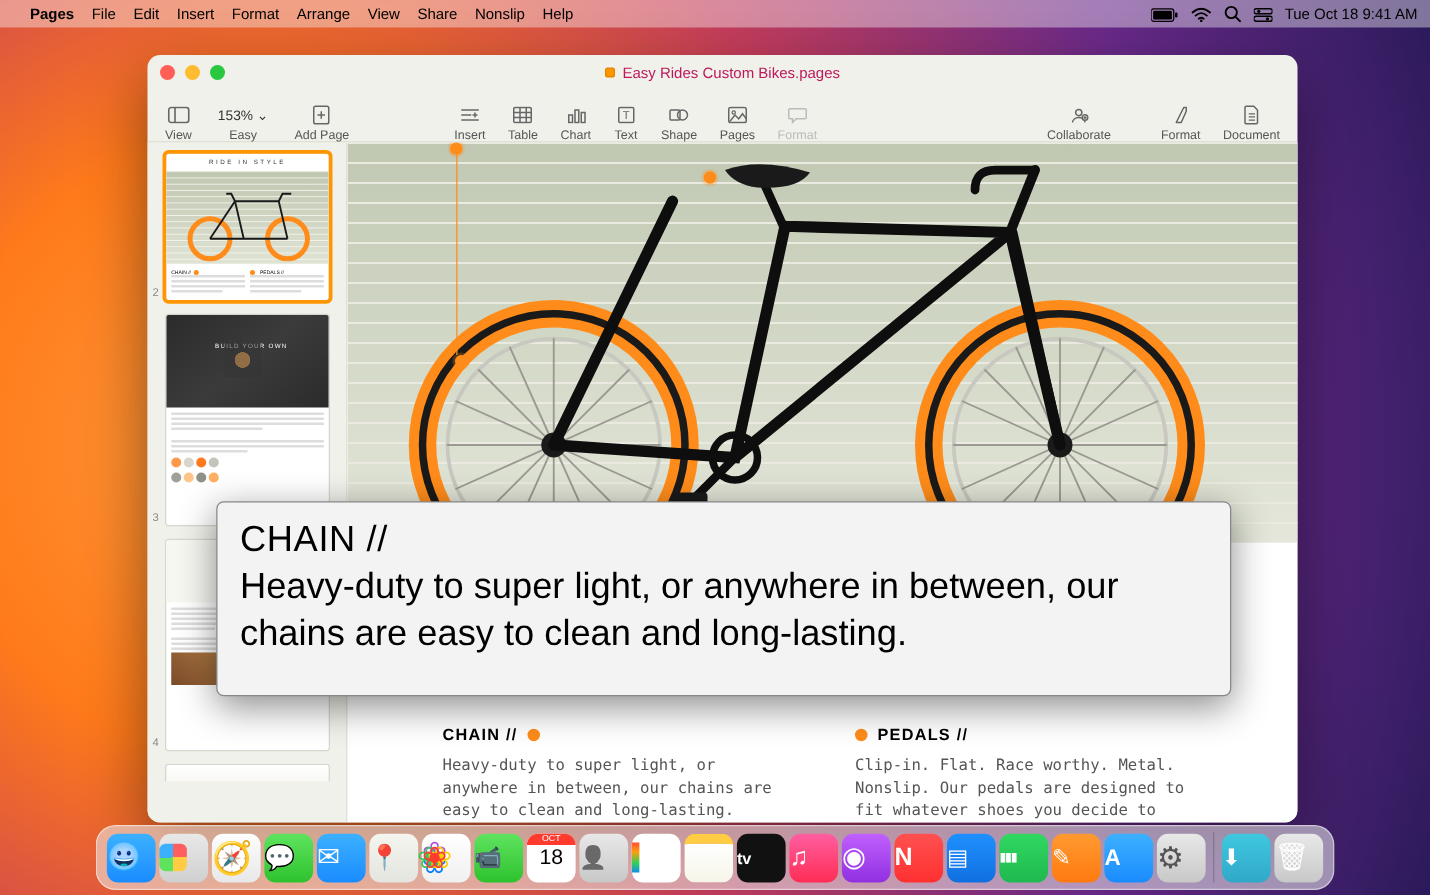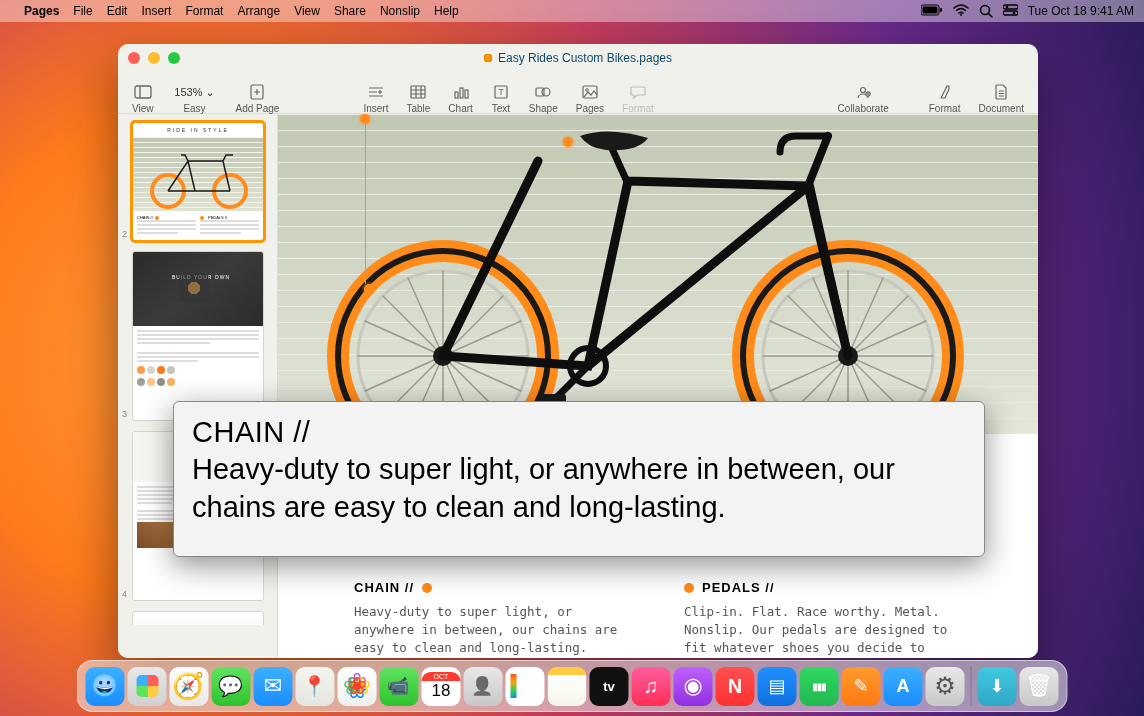--- a/index.html
+++ b/index.html
@@ -12,36 +12,36 @@
 
 .menubar {
   position: absolute; left: 0; right: 0; top: 0; height: 22px;
   background: rgba(255,255,255,0.4); backdrop-filter: blur(10px);
   display: flex; align-items: center; font-size: 12px; color: #000;
   padding: 0 10px;
 }
 .menubar .left { display: flex; align-items: center; gap: 14px; }
 .menubar .left .apple { font-size: 14px; }
 .menubar .left .appname { font-weight: 700; }
-.menubar .right { margin-left: auto; display: flex; align-items: flex-start; gap: 10px; }
+.menubar .right { margin-left: auto; display: flex; align-items: flex-end; gap: 10px; }
 .menubar .right svg { display: block; }
 
 
 .window {
   position: absolute; left: 118px; top: 44px; width: 920px; height: 614px;
   background: #f1f1eb; border-radius: 10px; box-shadow: 0 20px 50px rgba(0,0,0,0.45);
   overflow: hidden;
 }
 .titlebar {
   height: 28px; display: flex; align-items: center; position: relative;
 }
 .traffic { position: absolute; left: 10px; top: 8px; display: flex; gap: 8px; }
 .traffic span { width: 12px; height: 12px; border-radius: 50%; display: block; }
 .tl-close { background: #ff5f57; } .tl-min { background: #febc2e; } .tl-max { background: #28c840; }
-.title { margin: 0 auto; font-size: 12px; color: #0c4a6e; display: flex; align-items: center; gap: 6px; }
+.title { margin: 0 auto; font-size: 12px; color: #be185d; display: flex; align-items: center; gap: 6px; }
 .title .dot { width: 8px; height: 8px; border-radius: 2px; background: #ff9500; border: 1px solid #e08300; }
 
 .toolbar {
   height: 42px; display: flex; align-items: center; padding: 0 14px;
   border-bottom: 1px solid #dcdcd2;
 }
 .tb-group { display: flex; align-items: flex-start; gap: 18px; }
 .tb-spacer1 { width: 84px; }
 .tb-spacer2 { flex: 1; }
 .tb-item { display: flex; flex-direction: column; align-items: center; gap: 2px; color: #555; font-size: 10px; }
@@ -115,21 +115,21 @@
 .hoverpanel .hp-title { font-size: 29px; font-weight: 400; letter-spacing: 0.5px; margin-bottom: 2px;}
 .hoverpanel .hp-body { font-size: 29px; line-height: 1.3; font-weight: 400; }
 
 
 .dockwrap { position: absolute; left: 50%; transform: translateX(-50%); bottom: 4px; }
 .dock {
   background: rgba(240,240,240,0.55); backdrop-filter: blur(12px);
   border-radius: 16px; padding: 5px 8px; display: flex; align-items: center; gap: 3px;
   border: 1px solid rgba(255,255,255,0.5);
 }
-.dock .app { width: 39px; height: 39px; border-radius: 9px; display:flex; align-items:center; justify-content:center; font-size:18px; color:#fff; position: relative;}
+.dock .app { width: 39px; height: 39px; border-radius: 9px; display:flex; align-items:center; font-size:18px; color:#fff; position: relative;}
 .dock .sep { width: 1px; height: 40px; background: rgba(0,0,0,0.2); margin: 0 3px; }
 .app.finder { background: linear-gradient(#3cb0ff,#1a8cff); }
 .app.launchpad { background: linear-gradient(#e8e8e8,#d0d0d0); }
 .app.safari { background: linear-gradient(#fdfdfd,#e8e8e8); }
 .app.messages { background: linear-gradient(#5fe35f,#2ec22e); }
 .app.mail { background: linear-gradient(#3cb0ff,#1a8cff); }
 .app.maps { background: linear-gradient(#f5f5f0,#e5e5e0); }
 .app.photos { background: linear-gradient(#fff,#f0f0f0); }
 .app.facetime { background: linear-gradient(#5fe35f,#2ec22e); }
 .app.calendar { background: #fff; flex-direction: column; }

